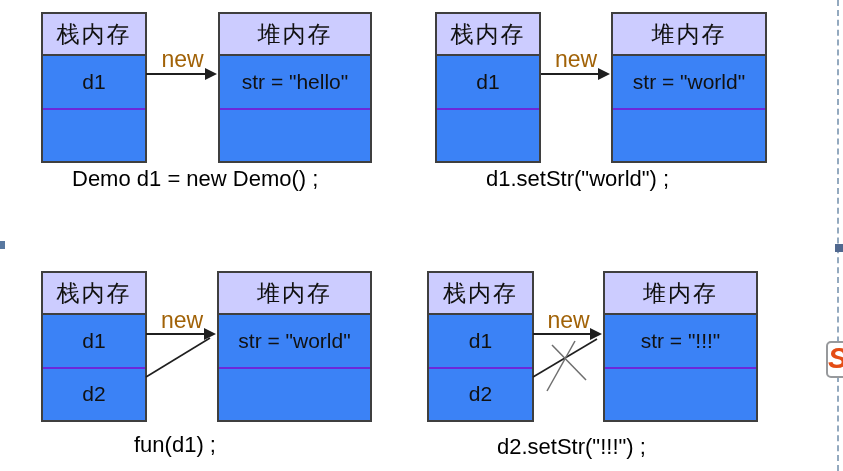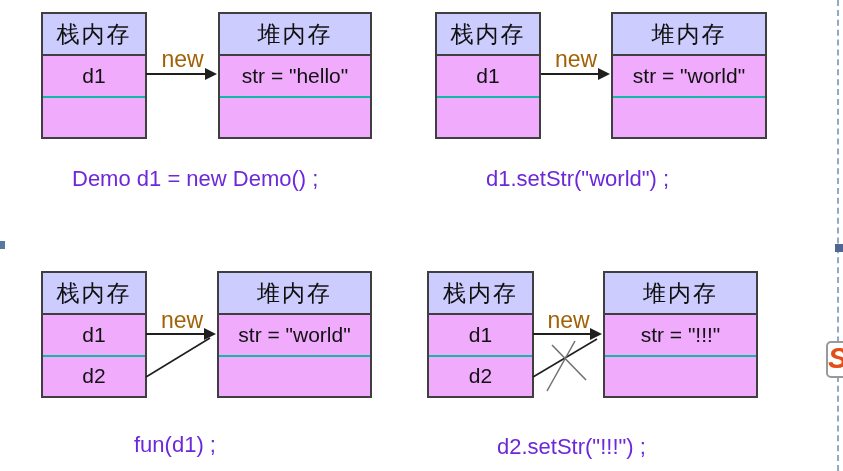--- a/index.html
+++ b/index.html
@@ -2,33 +2,33 @@
 <html><head>
 <meta charset="utf-8">
 <style>
   html,body{margin:0;padding:0;}
   body{
     width:843px;height:471px;position:relative;overflow:hidden;
     background:#ffffff;font-family:"Liberation Sans",sans-serif;
   }
   
   .tbl{
-    position:absolute;height:127px;box-sizing:border-box;
-    border:2px solid #3f3f3f;background:#f0abfc;
+    position:absolute;height:151px;box-sizing:border-box;
+    border:2px solid #3f3f3f;background:#3b82f6;
     display:flex;flex-direction:column;
   }
   .tbl .hdr{
     flex:none;height:40px;background:#ccccff;
     border-bottom:2px solid #3f3f3f;
     display:flex;align-items:center;justify-content:center;
     font-family:"Liberation Serif",serif;font-size:23px;color:#111;
     letter-spacing:2px;
   }
   .tbl .row{
-    flex:1;border-bottom:2px solid #14b8a6;
+    flex:1;border-bottom:2px solid #6d28d9;
     display:flex;align-items:center;justify-content:center;
     font-size:21px;color:#111;white-space:nowrap;
   }
   .tbl .row:last-child{border-bottom:none;}
 
   #d0-stack{left:41px;top:12px;width:106px;}
   #d0-heap {left:218px;top:12px;width:154px;}
   #d1-stack{left:435px;top:12px;width:106px;}
   #d1-heap {left:611px;top:12px;width:156px;}
   #d2-stack{left:41px;top:271px;width:106px;}
@@ -37,21 +37,21 @@
   #d3-heap {left:603px;top:271px;width:155px;}
 
   
   .nl{position:absolute;text-align:center;font-size:23px;color:#a16207;}
   #nl0{left:147px;top:46px;width:71px;}
   #nl1{left:541px;top:46px;width:70px;}
   #nl2{left:147px;top:307px;width:70px;}
   #nl3{left:534px;top:307px;width:69px;}
 
   
-  .caption{position:absolute;font-size:22px;color:#6d28d9;white-space:nowrap;}
+  .caption{position:absolute;font-size:22px;color:#000000;white-space:nowrap;}
   #cap0{left:72px;top:166px;}
   #cap1{left:486px;top:166px;}
   #cap2{left:118px;top:432px;margin-left:16px;}
   #cap3{left:497px;top:434px;}
 
   
   #connectors{position:absolute;left:0;top:0;width:843px;height:471px;pointer-events:none;}
 
   
   #left-marker{position:absolute;left:0;top:241px;width:5px;height:8px;background:#5878a0;}

